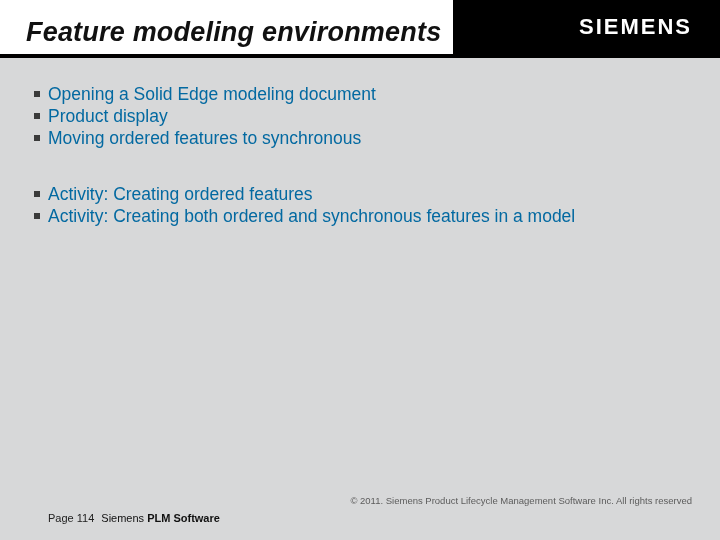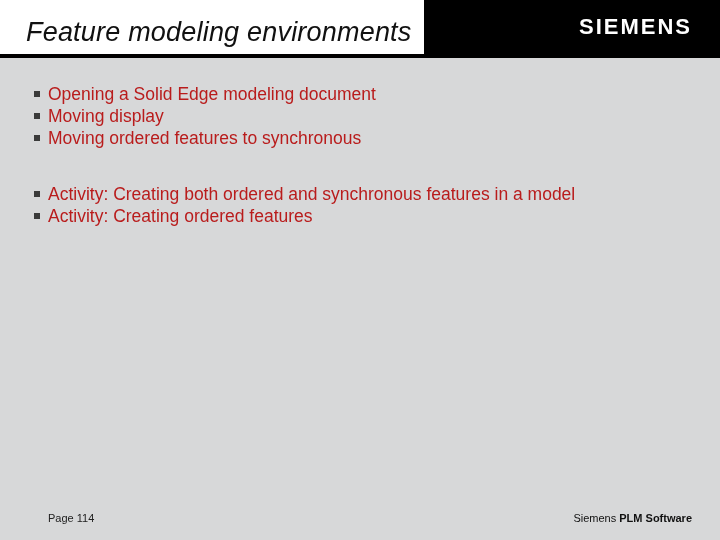--- a/index.html
+++ b/index.html
@@ -22,21 +22,21 @@
   .title-wrap {
     background: #fff;
     height: 58px;
     display: flex;
     align-items: flex-end;
     padding: 0 12px 6px 26px;
   }
   .title {
     font-size: 27px;
     font-style: italic;
-    font-weight: normal;
+    font-weight: bold;
     color: #111;
     letter-spacing: 0.2px;
   }
   .brand {
     color: #fff;
     font-weight: 800;
     font-size: 22px;
     letter-spacing: 2px;
     align-self: center;
   }
@@ -44,21 +44,21 @@
     position: absolute;
     top: 84px;
     left: 34px;
     right: 24px;
   }
   ul.topics, ul.activities {
     list-style: none;
   }
   ul.topics li, ul.activities li {
     font-size: 17.5px;
-    color: #b91c1c;
+    color: #0369a1;
     line-height: 1.25;
     padding-left: 14px;
     position: relative;
     margin-bottom: 0px;
   }
   ul.topics li::before, ul.activities li::before {
     content: "";
     position: absolute;
     left: 0;
     top: 7px;
@@ -73,22 +73,22 @@
     padding: 0 28px 16px 48px;
   }
   .copyright {
     font-size: 9.5px;
     color: #5c5c5c;
     text-align: right;
     margin-bottom: 6px;
   }
   .footer-row {
     display: flex;
-    justify-content: space-between;
     align-items: flex-end;
+    gap: 7px;
   }
   .page-num {
     font-size: 11px;
     color: #222;
   }
   .plm {
     font-size: 11px;
     color: #111;
   }
   .plm .bold { font-weight: 700; }
@@ -99,30 +99,31 @@
 <div class="header">
   <div class="title-wrap">
     <h1 class="title">Feature modeling environments</h1>
   </div>
   <div class="brand">SIEMENS</div>
 </div>
 
 <div class="content">
   <ul class="topics">
     <li>Opening a Solid Edge modeling document</li>
-    <li>Moving display</li>
+    <li>Product display</li>
     <li>Moving ordered features to synchronous</li>
   </ul>
   <div class="gap"></div>
   <ul class="activities">
+    <li>Activity: Creating ordered features</li>
     <li>Activity: Creating both ordered and synchronous features in a model</li>
-    <li>Activity: Creating ordered features</li>
   </ul>
 </div>
 
 <div class="footer">
+  <div class="copyright">© 2011. Siemens Product Lifecycle Management Software Inc. All rights reserved</div>
   <div class="footer-row">
     <div class="page-num">Page 114</div>
     <div class="plm">
       <span>Siemens </span><span class="bold">PLM Software</span>
     </div>
   </div>
 </div>
 
 </body></html>

